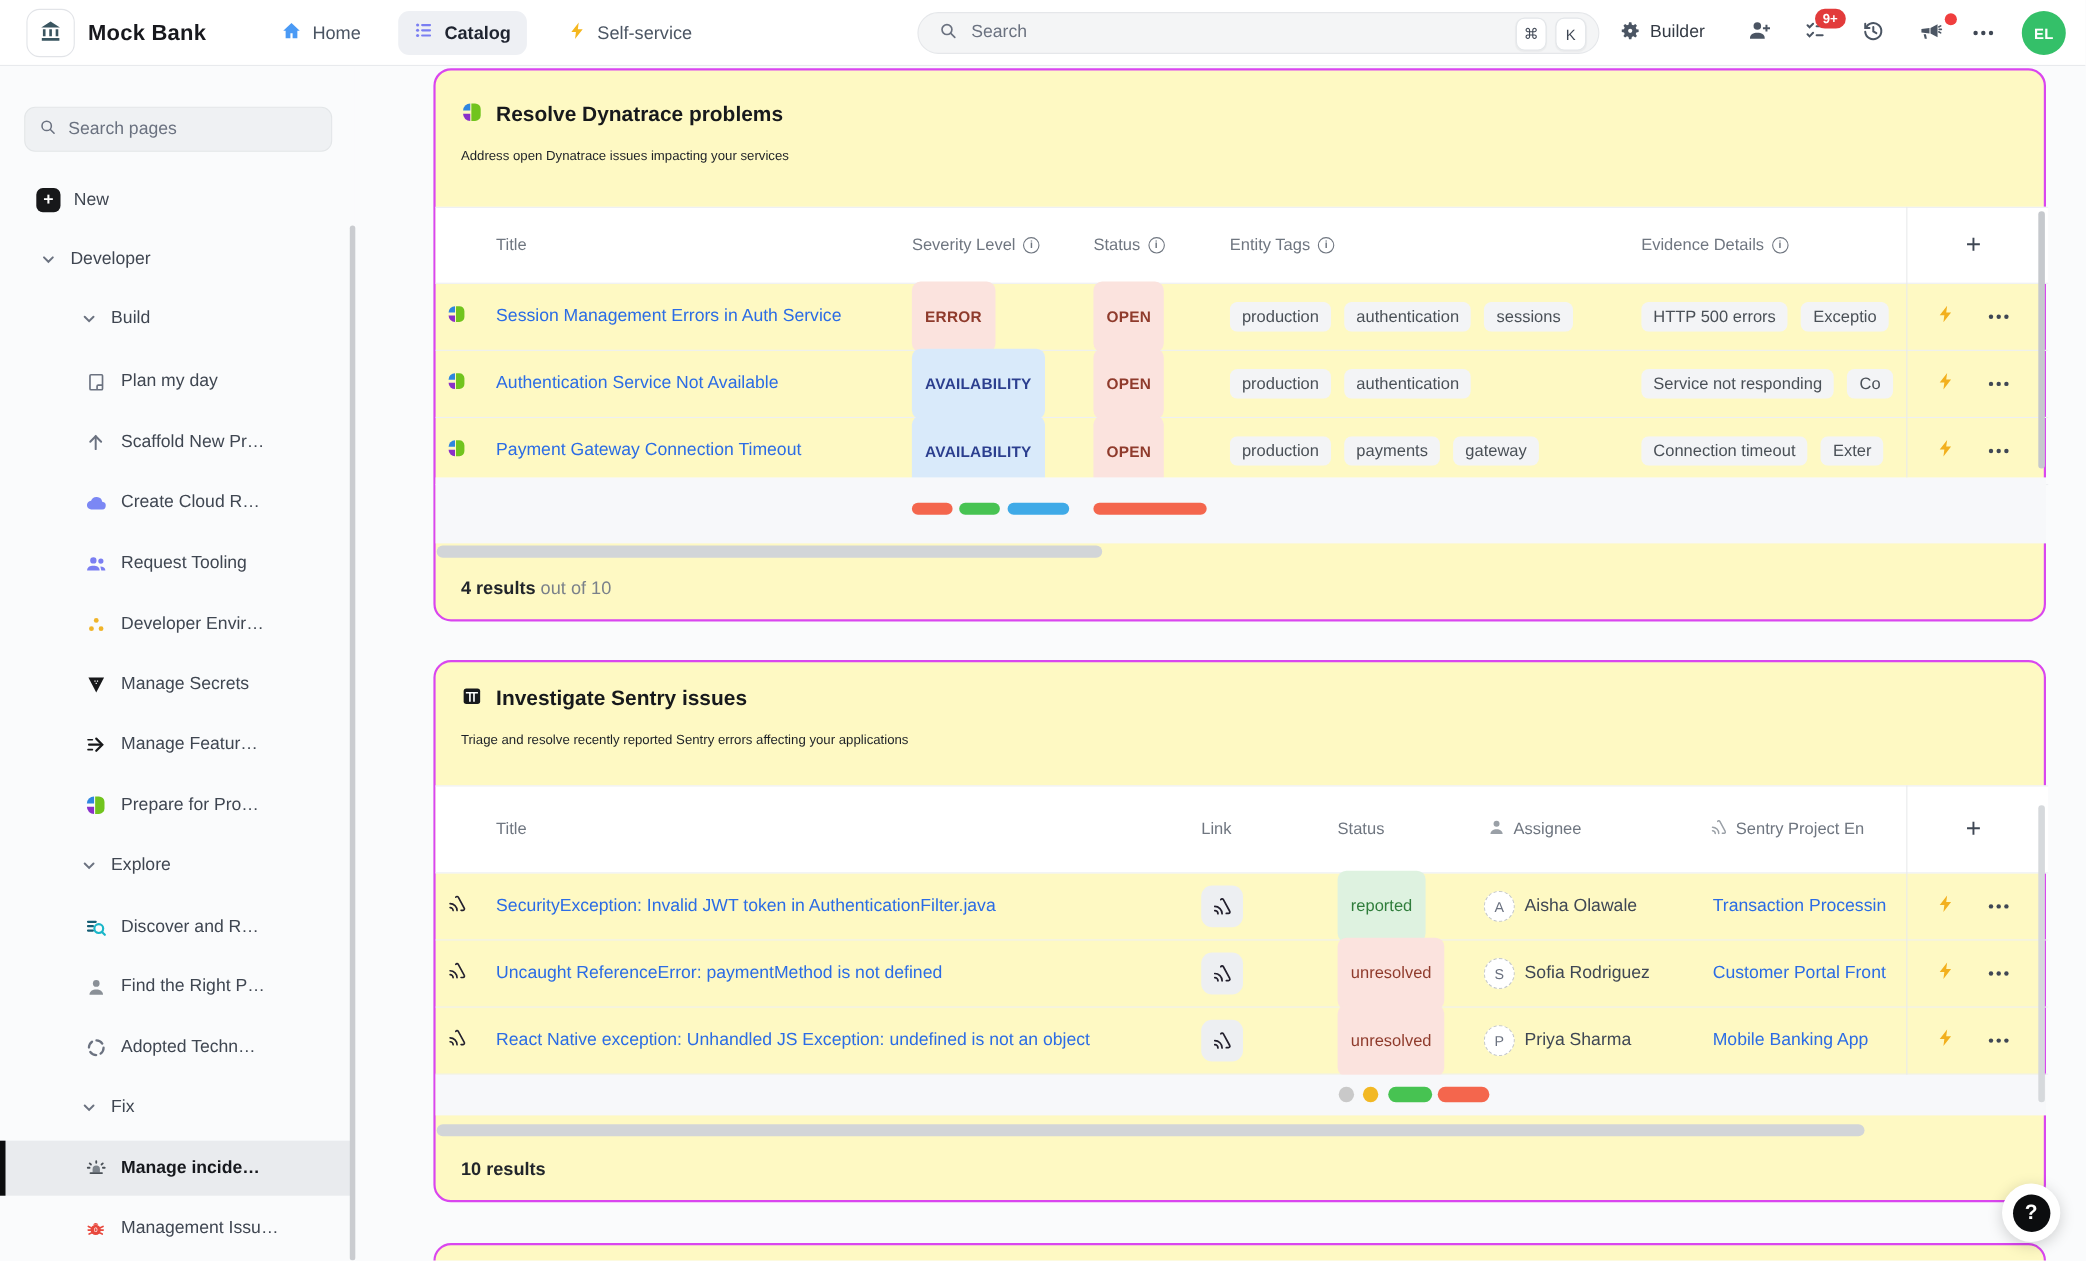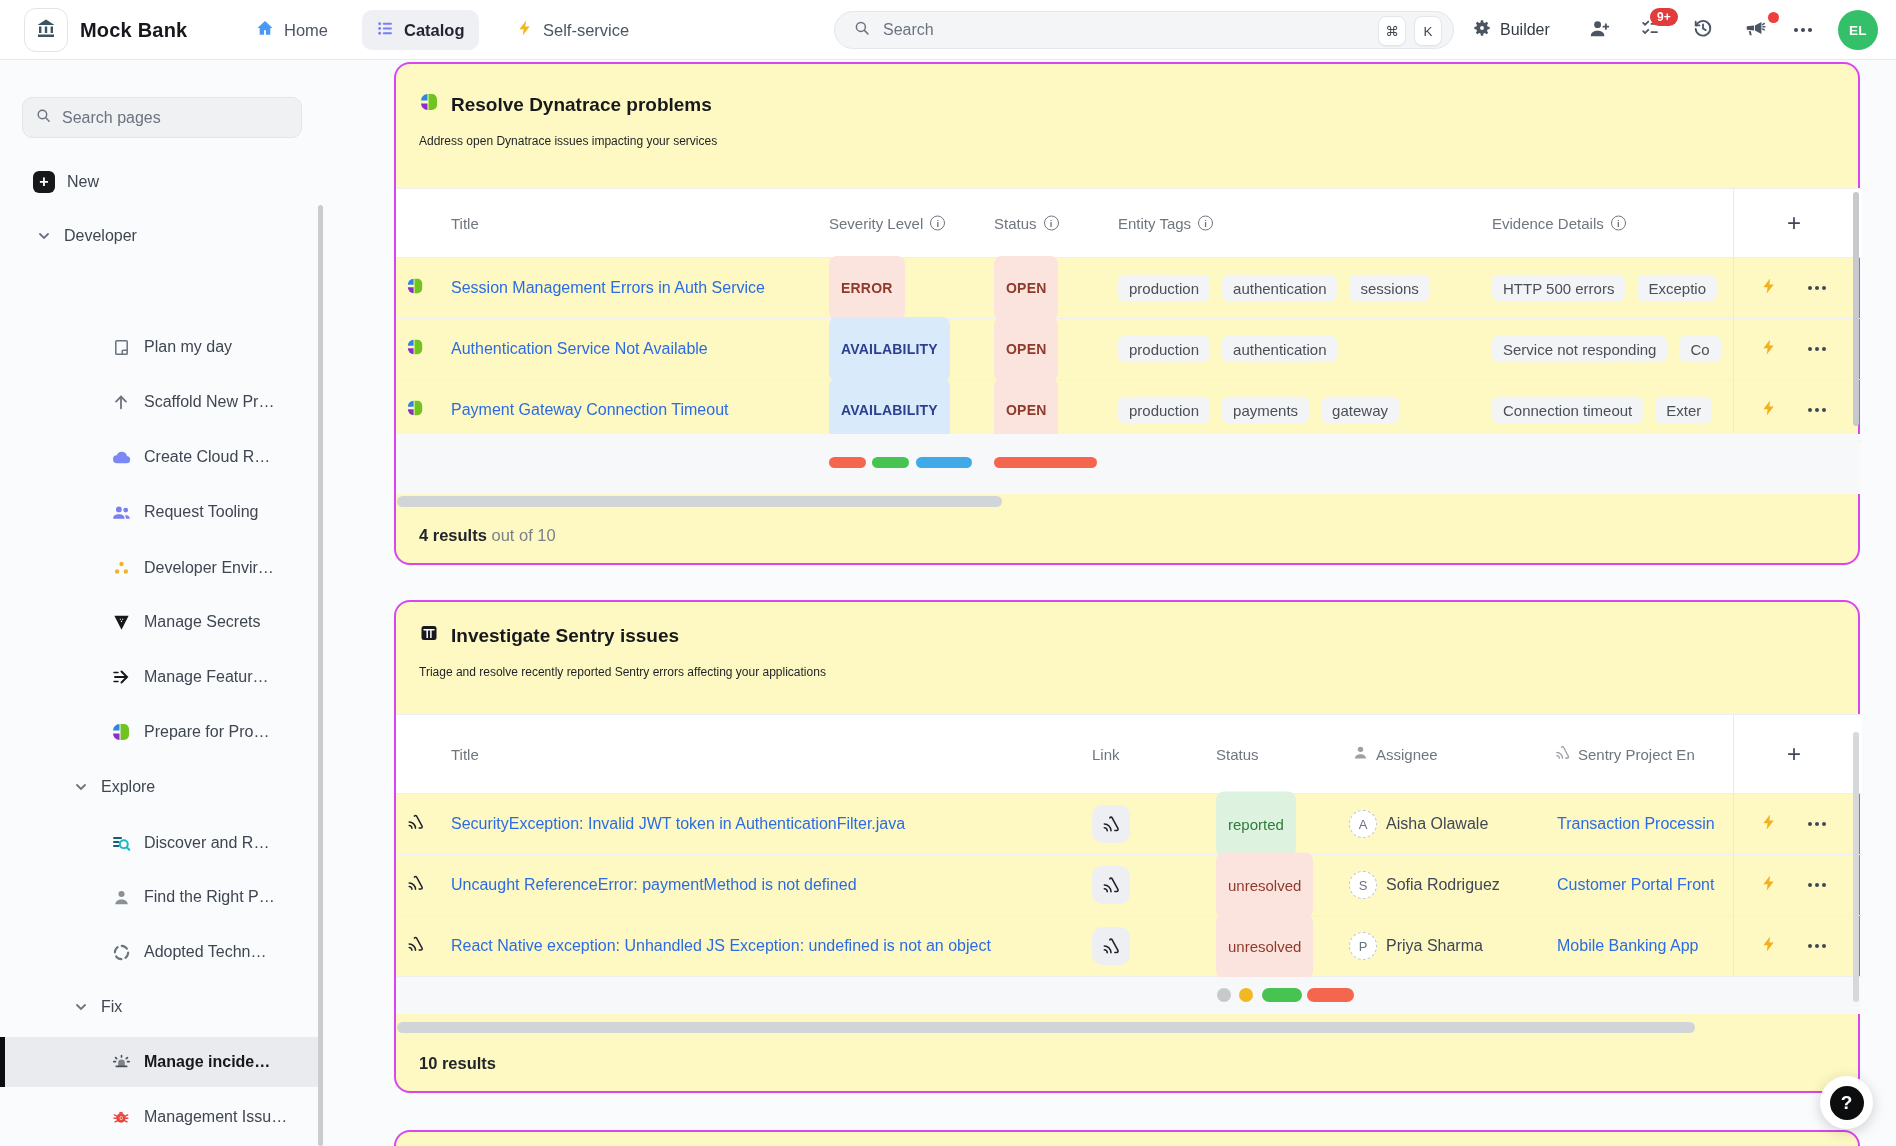--- a/index.html
+++ b/index.html
@@ -26,21 +26,21 @@
 
   
   .sidebar { position:absolute; left:0; top:60px; width:322px; height:1086px; background:#fafbfc; z-index:20; }
   .sb-search { position:absolute; left:22px; top:37px; width:280px; height:41px; background:#eff1f3; border:1px solid #e3e6e8; border-radius:10px; display:flex; align-items:center; padding:16px 12px; }
   .sb-search input { border:none; background:transparent; outline:none; font:inherit; font-size:16px; color:#374151; margin-left:10px; width:200px; }
   .sb-search input::placeholder { color:#6b7280; }
   .sb-item { position:absolute; left:0; width:322px; height:50px; display:flex; align-items:center; cursor:pointer; font-size:16px; color:#3f4651; }
   .sb-item .sb-ico { width:22px; height:22px; display:flex; align-items:center; justify-content:center; margin-right:12px; flex:none; }
   .sb-item .chev { width:16px; height:16px; margin-right:12px; flex:none; }
   .lvl0 { padding-left:33px; } .sec0 { padding-left:36px; }
-  .lvl1 { padding-left:73px; } .lvl2 { padding-left:110px; }
+  .lvl1 { padding-left:73px; } .lvl2 { padding-left:76px; }
   .sb-item.selected { background:#e9ebee; color:#16181d; font-weight:700; }
   .sb-item.selected::before { content:""; position:absolute; left:0; top:0; width:5px; height:50px; background:#0b0c0e; }
   .new-sq { width:22px; height:22px; background:#17181a; border-radius:6px; color:#fff; font-size:16px; font-weight:700; display:flex; align-items:center; justify-content:center; line-height:1; }
   .sb-scroll { position:absolute; left:318px; top:145px; width:5px; height:941px; border-radius:3px; background:#caccd0; }
 
   
   .main { position:absolute; left:322px; top:60px; width:1574px; height:1086px; overflow:hidden; }
   .card { position:absolute; left:72px; width:1466px; background:#fef9c3; border:2px solid #d946ef; border-radius:16px; }
   .card1 { top:2px; height:503px; }
   .card2 { top:540px; height:493px; }
@@ -197,20 +197,26 @@
       <span>New</span>
     </div>
 
     <div class="sb-item sec0" style="top:151px">
       <span class="chev"><svg width="16" height="16" viewBox="0 0 16 16" fill="none" stroke="#6b7280" stroke-width="1.8" stroke-linecap="round">
             <path d="m4 6 4 4 4-4"></path>
           </svg></span>
       <span>Developer</span>
     </div>
 
+    <div class="sb-item lvl1" style="top:205px">
+      <span class="chev"><svg width="16" height="16" viewBox="0 0 16 16" fill="none" stroke="#6b7280" stroke-width="1.8" stroke-linecap="round">
+            <path d="m4 6 4 4 4-4"></path>
+          </svg></span>
+      <span>Build</span>
+    </div>
 
     <div class="sb-item lvl2" style="top:262px">
       <span class="sb-ico">
           <svg width="19" height="19" viewBox="0 0 20 20" fill="none" stroke="#6b7280" stroke-width="1.6">
             <path d="M5 2.8h10a1 1 0 0 1 1 1v12.4a1 1 0 0 1-1 1H5a1 1 0 0 1-1-1V3.8a1 1 0 0 1 1-1z"></path>
             <path d="M10.8 17.2v-3.4a1 1 0 0 1 1-1H16"></path>
           </svg>
         </span>
       <span>Plan my day</span>
     </div>

